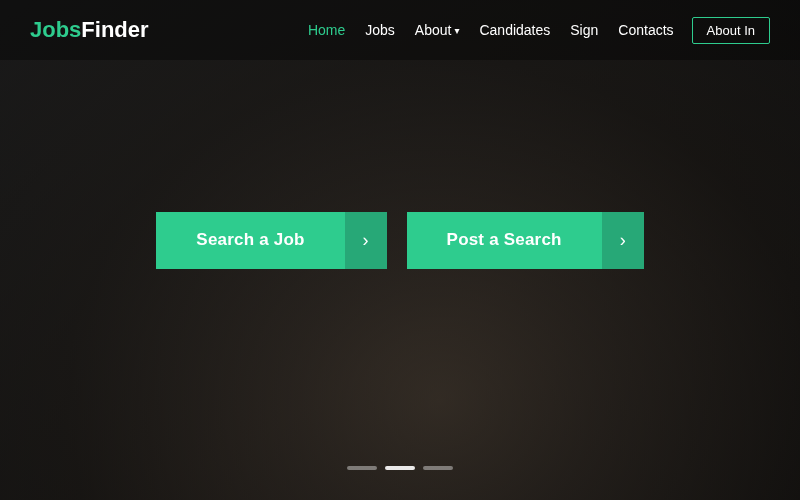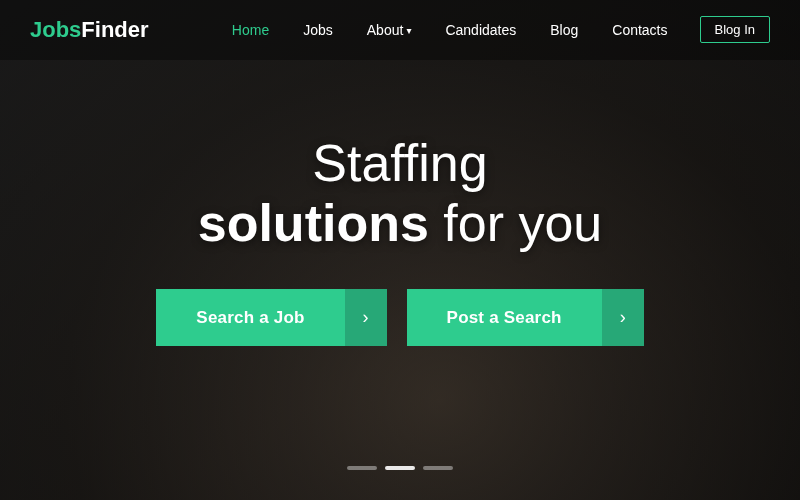--- a/index.html
+++ b/index.html
@@ -24,22 +24,22 @@
       letter-spacing: 0;
     }
     .logo .jobs {
       color: #2ecc8e;
     }
     .logo .finder {
       color: #fff;
     }
     .nav {
       display: flex;
-      align-items: flex-start;
-      gap: 14px;
+      align-items: flex-end;
+      gap: 0;
     }
     .nav-item {
       color: #fff;
       font-size: 14px;
       padding: 6px 10px;
       cursor: pointer;
       text-decoration: none;
       display: flex;
       align-items: center;
       gap: 3px;
@@ -171,31 +171,27 @@
       <span class="jobs">Jobs</span><span class="finder">Finder</span>
     </div>
     <nav class="nav">
       <a class="nav-item active">Home</a>
       <a class="nav-item">Jobs</a>
       <a class="nav-item">
         <span>About</span>
         <span class="chevron-down">▾</span>
       </a>
       <a class="nav-item">Candidates</a>
-      <a class="nav-item">Blog</a>
+      <a class="nav-item">Sign</a>
       <a class="nav-item">Contacts</a>
-      <button class="sign-in-btn">Blog In</button>
+      <button class="sign-in-btn">About In</button>
     </nav>
   </div>
 
   <div class="hero-content">
-    <h1 class="hero-title">
-      <span>Staffing</span><br>
-      <span class="bold">solutions</span><span> for you</span>
-    </h1>
     <div class="cta-group">
       <button class="cta-btn">Search a Job</button>
       <button class="cta-arrow">›</button>
       <div class="cta-spacer"></div>
       <button class="cta-btn">Post a Search</button>
       <button class="cta-arrow">›</button>
     </div>
   </div>
 
   <div class="slider-dots">

